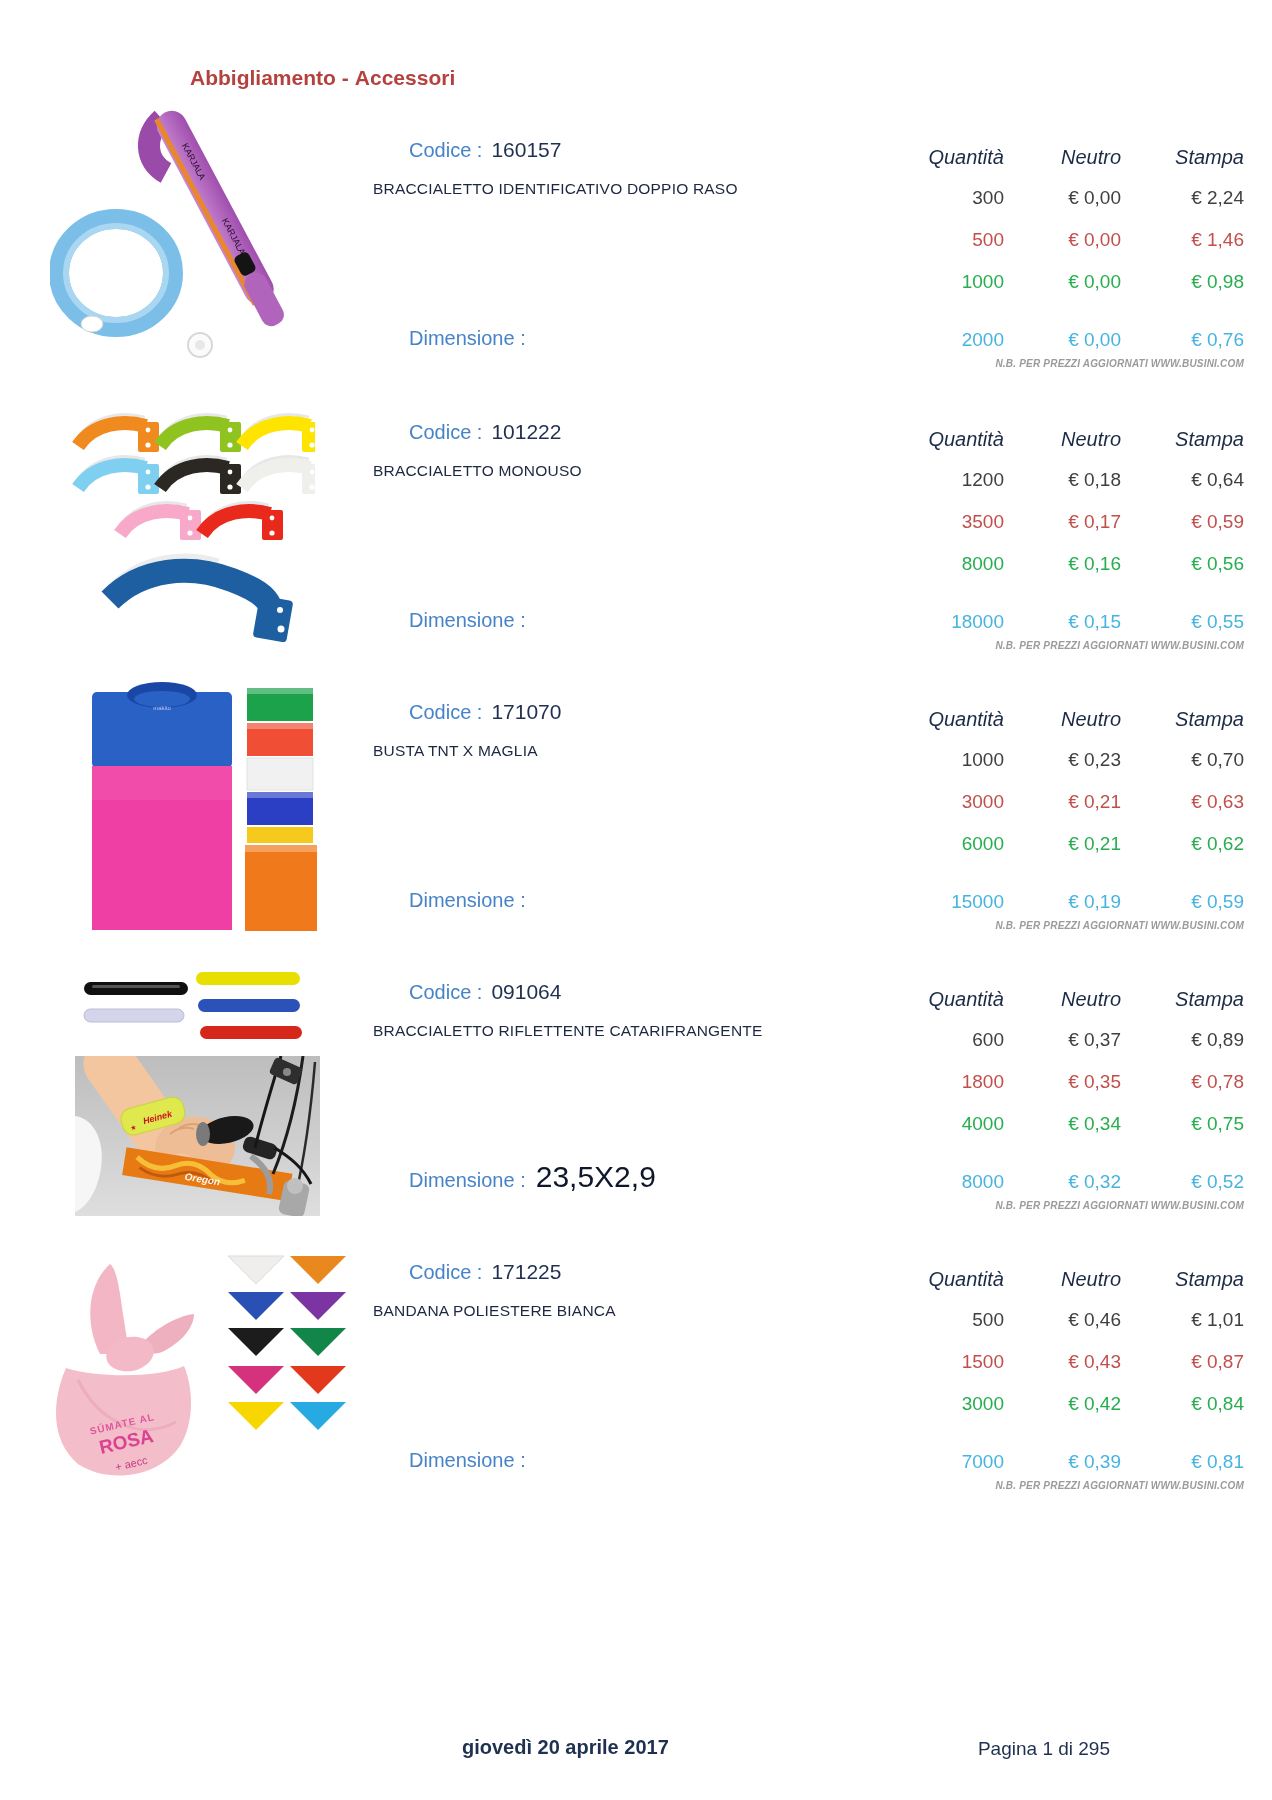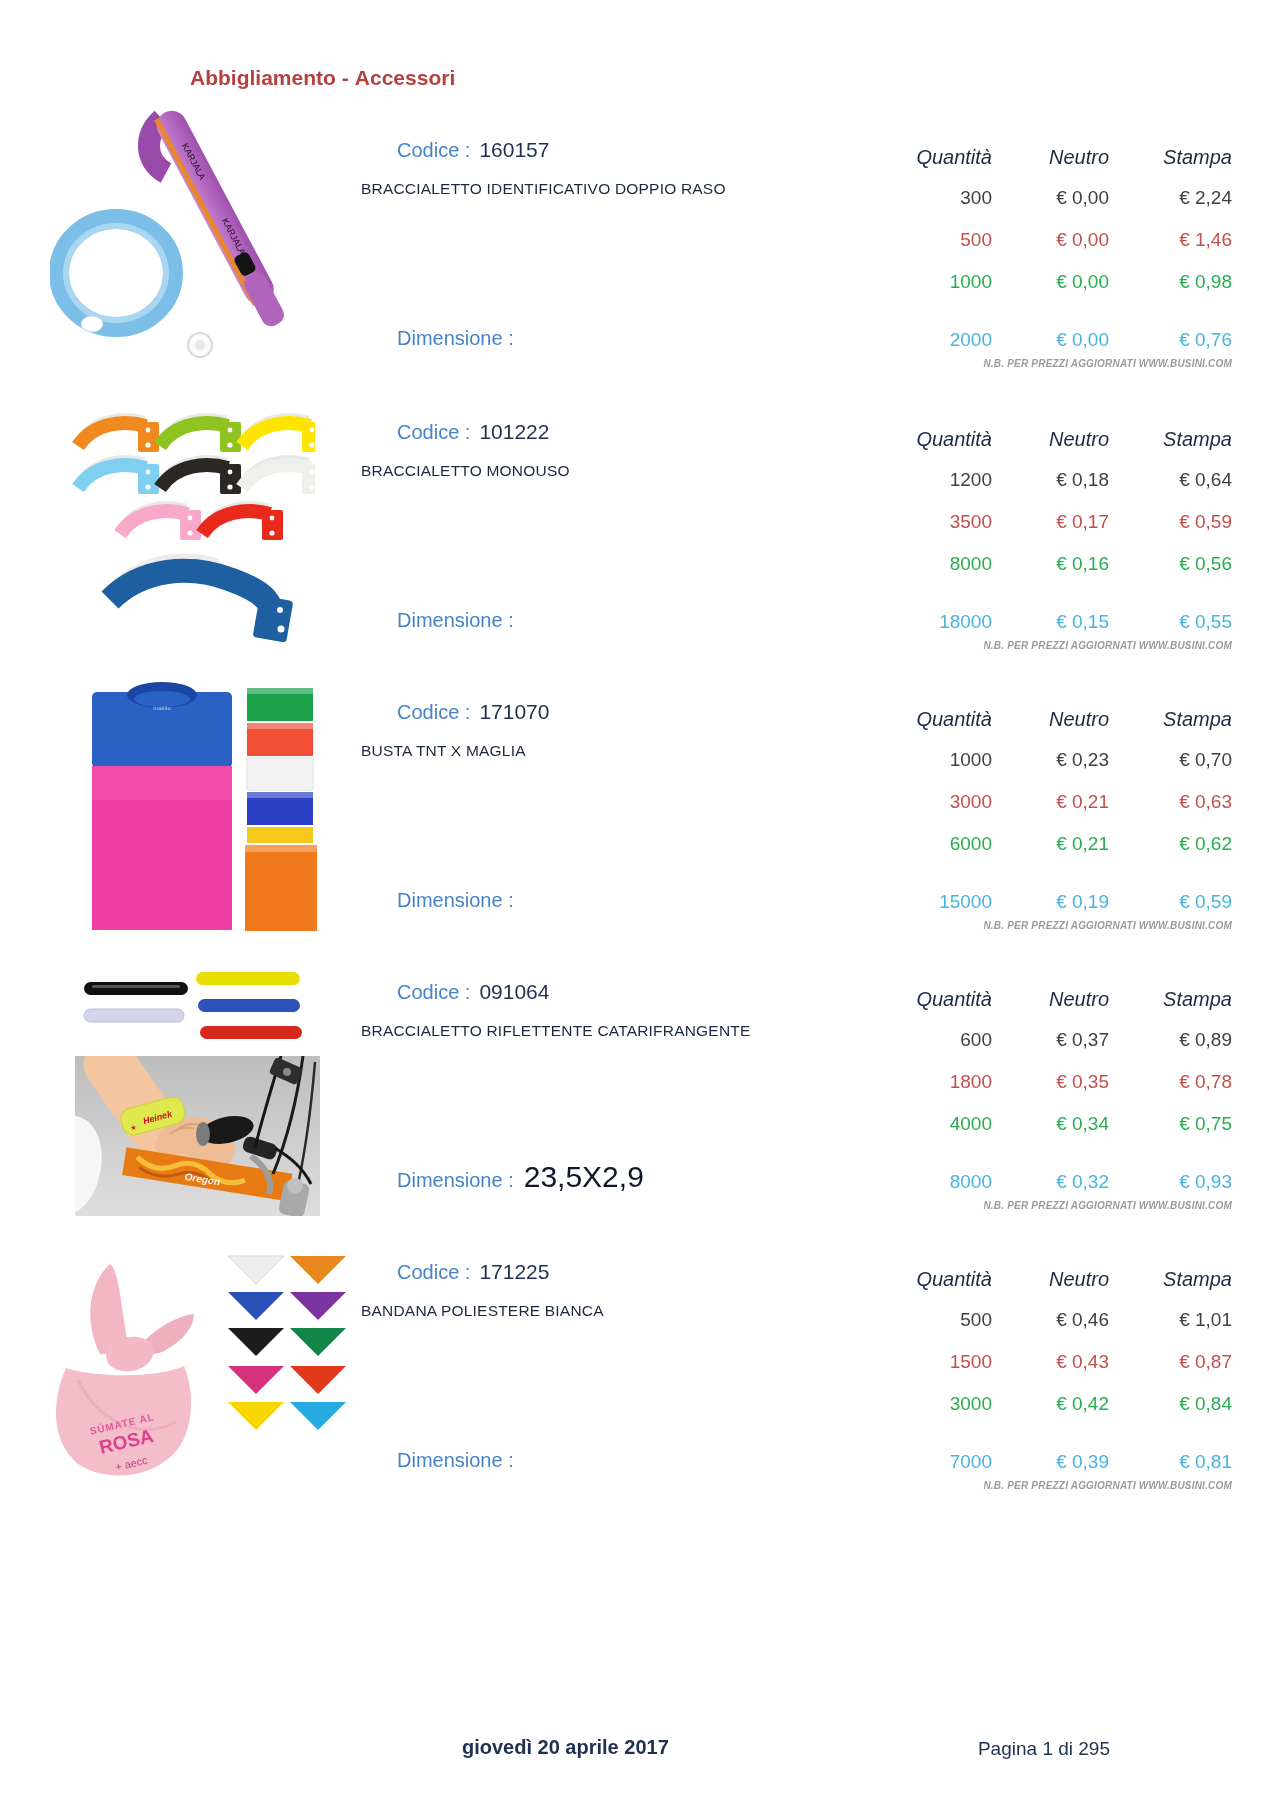--- a/index.html
+++ b/index.html
@@ -1,20 +1,20 @@
 <!DOCTYPE html>
 <html><head>
 <meta charset="utf-8">
 <style>
   html,body{margin:0;padding:0;background:#ffffff;}
   body{width:1272px;height:1800px;position:relative;overflow:hidden;
        font-family:"Liberation Sans",sans-serif;color:#1f3050;}
   .title{position:absolute;left:190px;top:66px;display:flex;gap:6px;
          font-size:21px;font-weight:bold;color:#b5413e;}
-  .product{position:absolute;left:4px;width:1190px;height:282px;}
+  .product{position:absolute;left:16px;width:1190px;height:282px;}
   .codice-line{position:absolute;left:393px;top:20px;font-size:20px;color:#4683c9;white-space:nowrap;}
   .codice-line .code{color:#1f3050;font-size:21px;margin-left:9px;}
   .desc{position:absolute;left:357px;top:62px;font-size:15.5px;color:#1c2740;letter-spacing:.2px;white-space:nowrap;}
   .dim-line{position:absolute;left:393px;top:200px;font-size:20px;color:#4683c9;white-space:nowrap;}
   .dim-line .dimv{color:#0f172a;font-size:30px;margin-left:10px;}
   .ptable{position:absolute;left:870px;top:0;width:358px;height:282px;font-size:19px;}
   .thead,.trow{position:absolute;left:0;width:358px;display:grid;grid-template-columns:118px 117px 123px;}
   .thead span,.trow span{text-align:right;white-space:nowrap;}
   .thead{top:28px;font-size:20px;font-style:italic;font-weight:normal;color:#1c2b45;}
   .row0{top:69px;color:#404040;}
@@ -339,21 +339,21 @@
         <span>€ 0,78</span>
       </div>
     <div class="trow row2">
         <span>4000</span>
         <span>€ 0,34</span>
         <span>€ 0,75</span>
       </div>
     <div class="trow row3">
         <span>8000</span>
         <span>€ 0,32</span>
-        <span>€ 0,93</span>
+        <span>€ 0,52</span>
       </div>
     <div class="note">N.B. PER PREZZI AGGIORNATI WWW.BUSINI.COM</div>
   </div>
 </section>
 
 <section class="product" style="top:1240px">
   <div class="codice-line">
     <span>Codice :</span><span class="code">171225</span>
   </div>
   <div class="desc">BANDANA POLIESTERE BIANCA</div>

